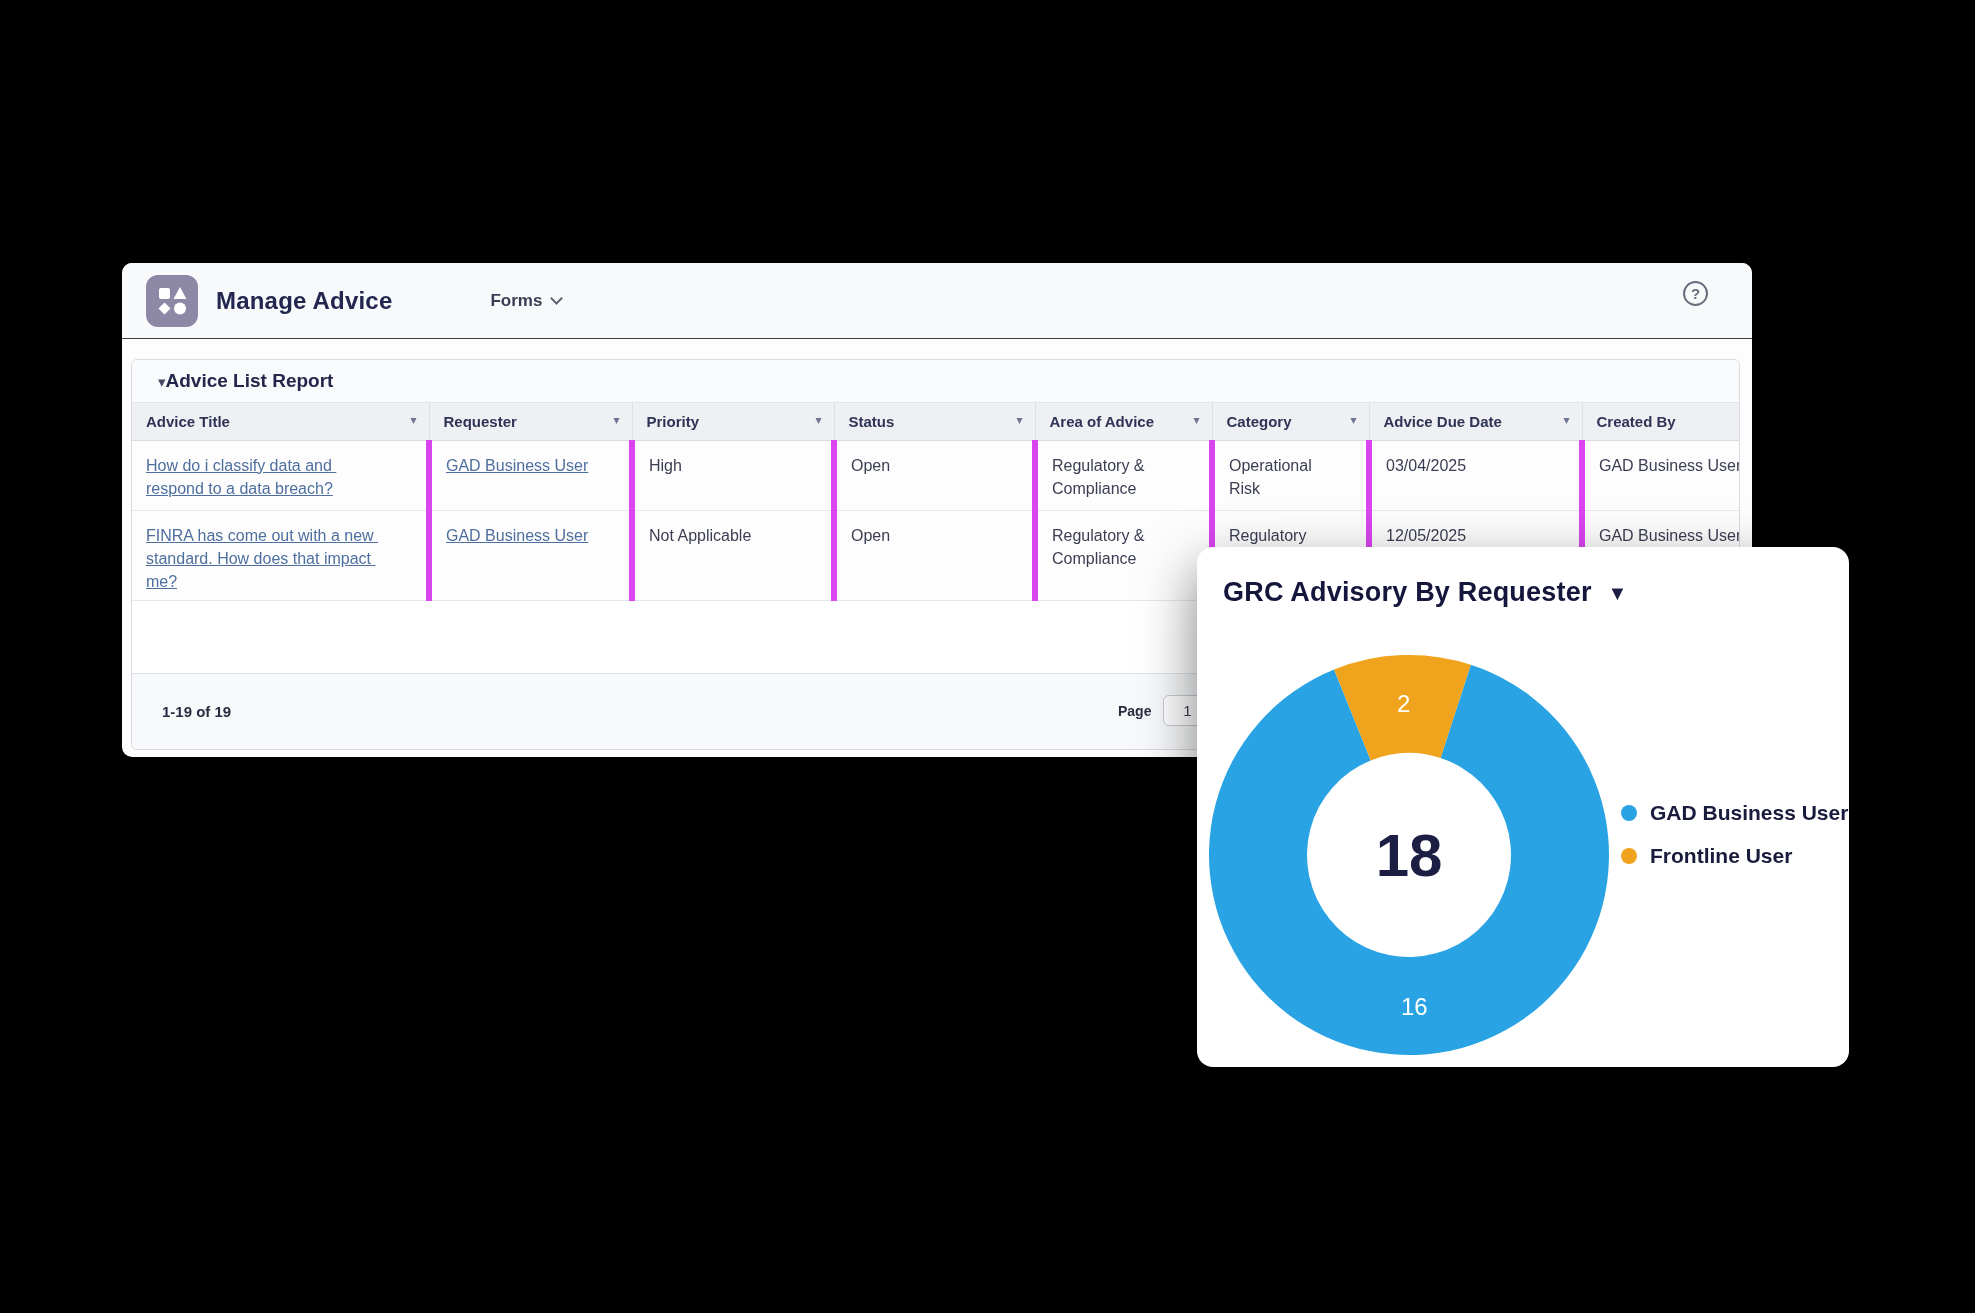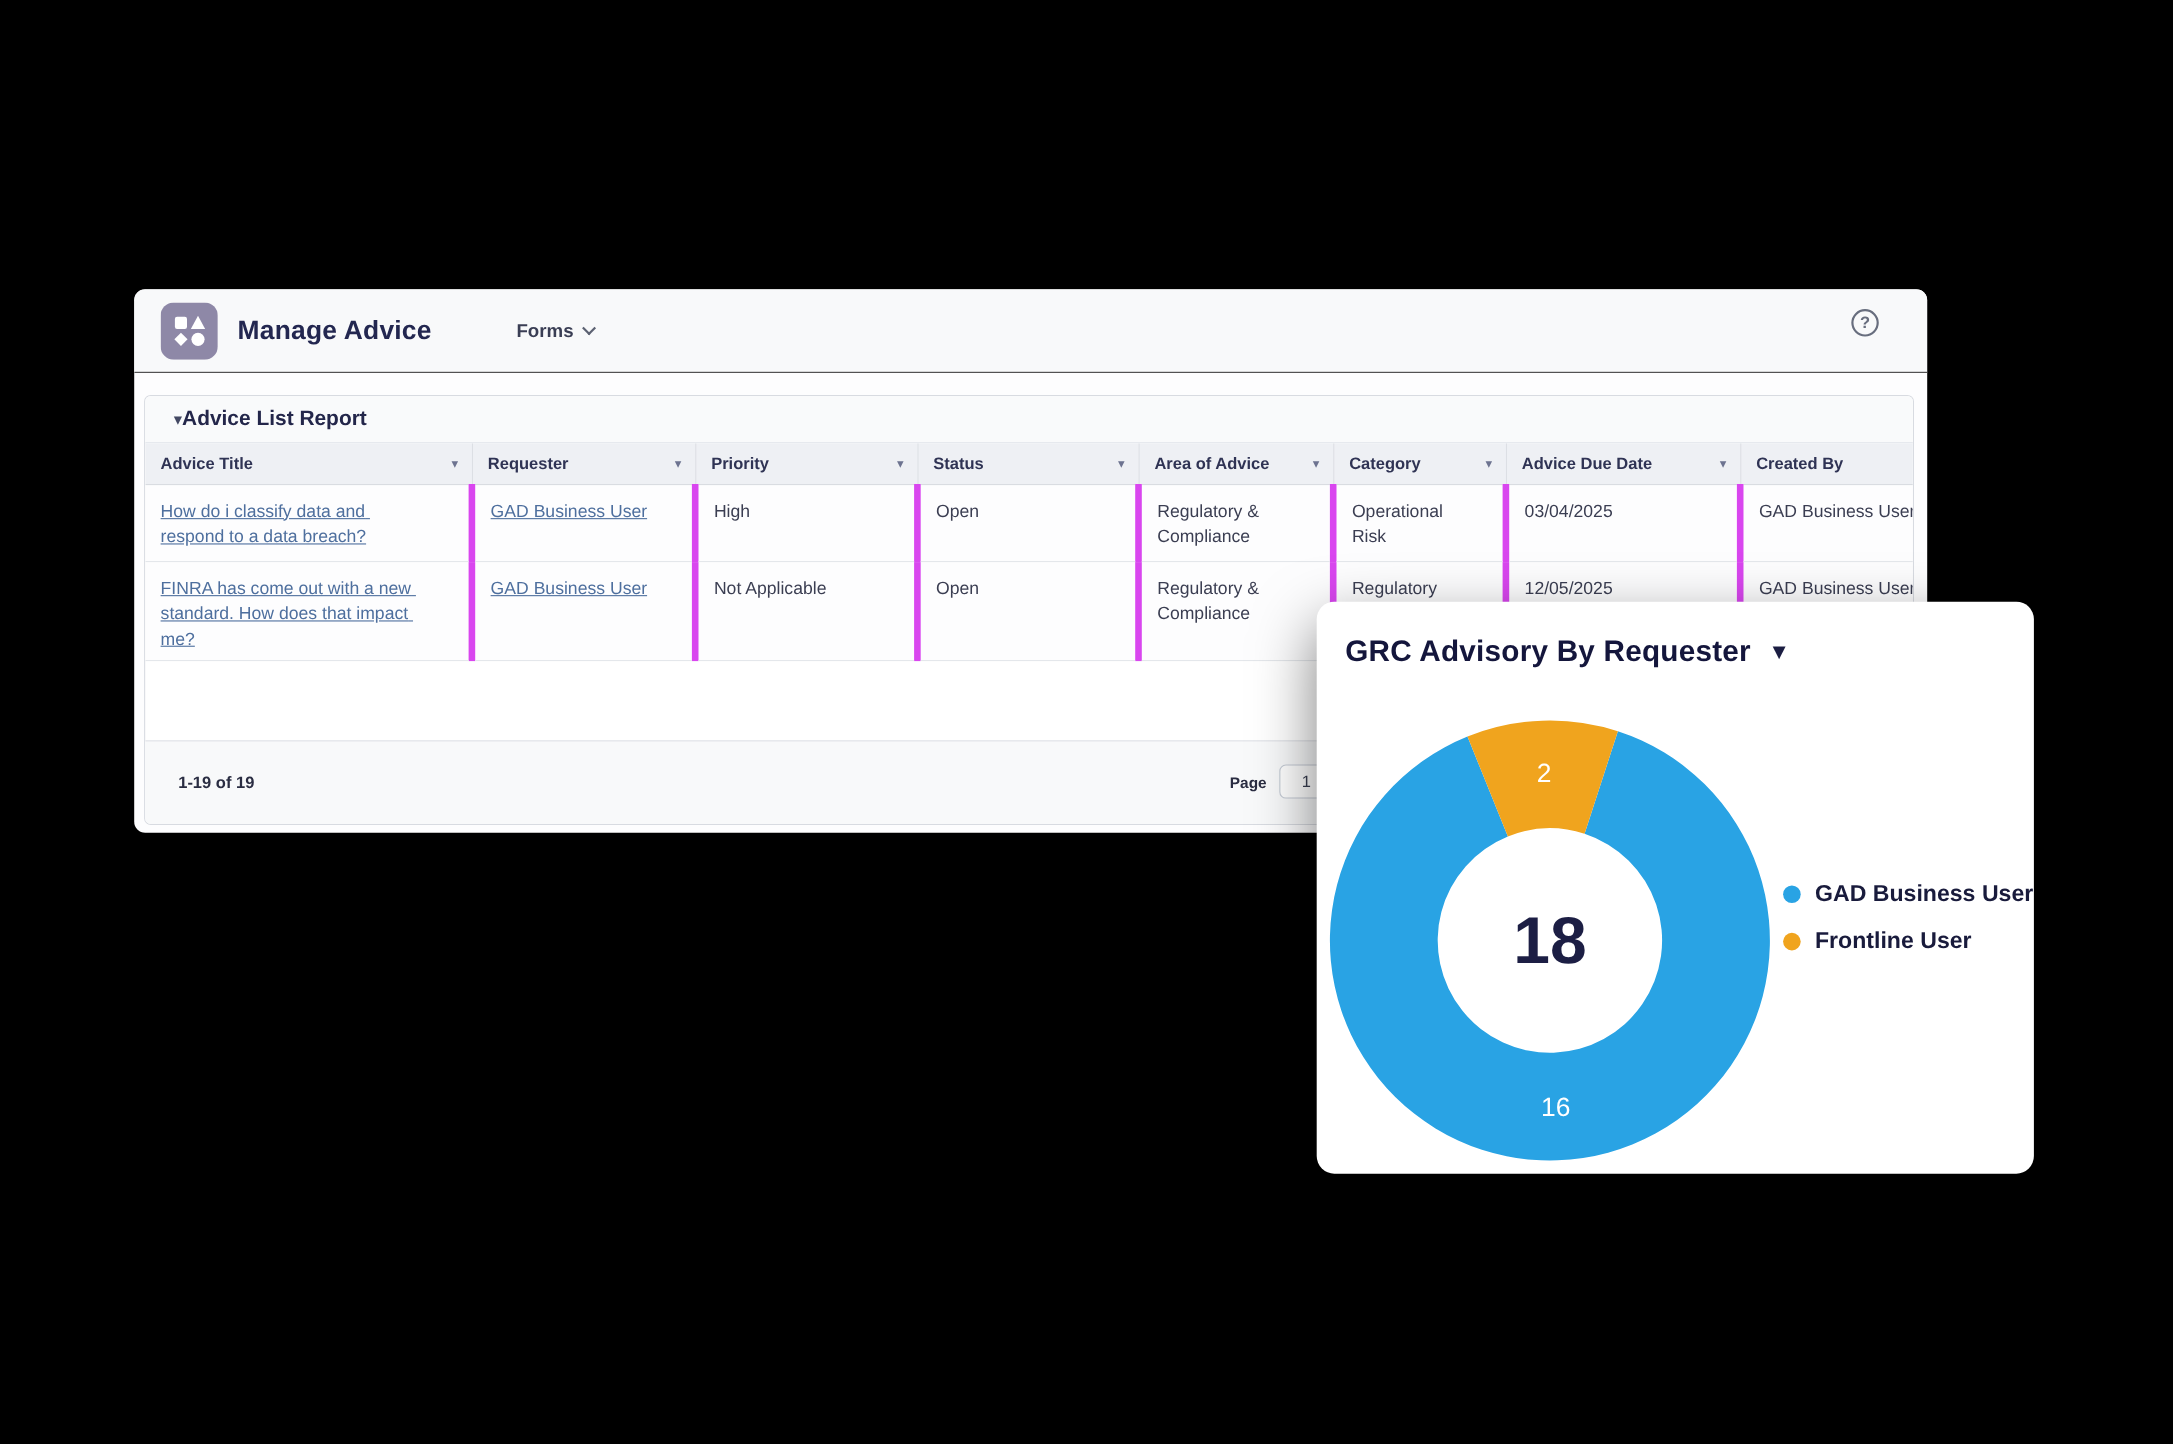--- a/index.html
+++ b/index.html
@@ -8,21 +8,21 @@
   .stage { position:relative; width:1975px; height:1313px; background:#000; }
 
   
   .window { position:absolute; left:122px; top:263px; width:1630px; height:494px;
     background:#fdfdfe; border-radius:10px; overflow:hidden;
     box-shadow:0 12px 34px rgba(0,0,0,.55); }
   .win-header { position:relative; height:76px; background:#f8f9fa; border-bottom:1px solid #404040;
     display:flex; align-items:center; }
   .app-tile { width:52px; height:52px; margin-left:24px; flex:0 0 auto; }
   .win-title { margin-left:18px; font-size:24px; font-weight:bold; color:#232750; letter-spacing:.2px; }
-  .forms-menu { margin-left:77px; display:flex; align-items:center; cursor:pointer; }
+  .forms-menu { margin-left:98px; display:flex; align-items:center; cursor:pointer; }
   .forms-label { font-size:17px; font-weight:600; color:#3a3e54; }
   .chev { width:9px; height:9px; border-right:2px solid #5c6272; border-bottom:2px solid #5c6272;
     transform:rotate(45deg); margin-left:10px; margin-top:-5px; }
   .help-btn { position:absolute; right:44px; top:18px; width:25px; height:25px; border-radius:50%;
     border:2px solid #686e7e; color:#686e7e; font-size:15px; font-weight:bold;
     display:flex; align-items:center; justify-content:center; cursor:pointer; background:transparent; }
 
   
   .section { position:absolute; left:9px; top:96px; width:1609px; height:391px;
     background:#fff; border:1px solid #d8dbe1; border-radius:6px; overflow:hidden; }
@@ -31,21 +31,21 @@
   .disclosure { margin-left:26px; font-size:15px; color:#434863; cursor:pointer; line-height:1; }
   .section-title { font-size:19px; font-weight:bold; color:#23264a; }
 
   .table-wrap { height:270px; overflow:hidden; }
   table { width:100%; border-collapse:collapse; table-layout:fixed; }
   col.c0{width:297px} col.c1{width:203px} col.c2{width:202px} col.c3{width:201px}
   col.c4{width:177px} col.c5{width:157px} col.c6{width:213px}
   thead th { height:37px; background:#eef0f4; border-bottom:1px solid #d9dce1; border-right:1px solid #dcdfe4;
     padding:0 12px 0 14px; text-align:left; font-size:15px; font-weight:bold; color:#2f3354; cursor:pointer; }
   thead th:last-child { border-right:none; }
-  .th-inner { display:flex; align-items:center; justify-content:space-between; }
+  .th-inner { display:flex; justify-content:space-between; }
   .sort-arrow { font-size:12px; color:#6d7390; margin-left:6px; }
   tbody td { vertical-align:top; padding:13px 14px 0 14px; font-size:16px; color:#3b3e52;
     border-bottom:1px solid #e4e7eb; border-right:6px solid #d946ef; background:#fdfdfe;
     line-height:23px; }
   tbody td:last-child { border-right:none; }
   tr.r0 { height:70px; } tr.r1 { height:90px; } tr.r2 { height:90px; }
   td.title-cell { padding-right:40px; white-space:pre-wrap; }
   td.cat-cell { padding-right:40px; }
   td.created-cell { white-space:nowrap; overflow:hidden; }
   a.cell-link { color:#4e6f9e; text-decoration:underline; cursor:pointer; }

